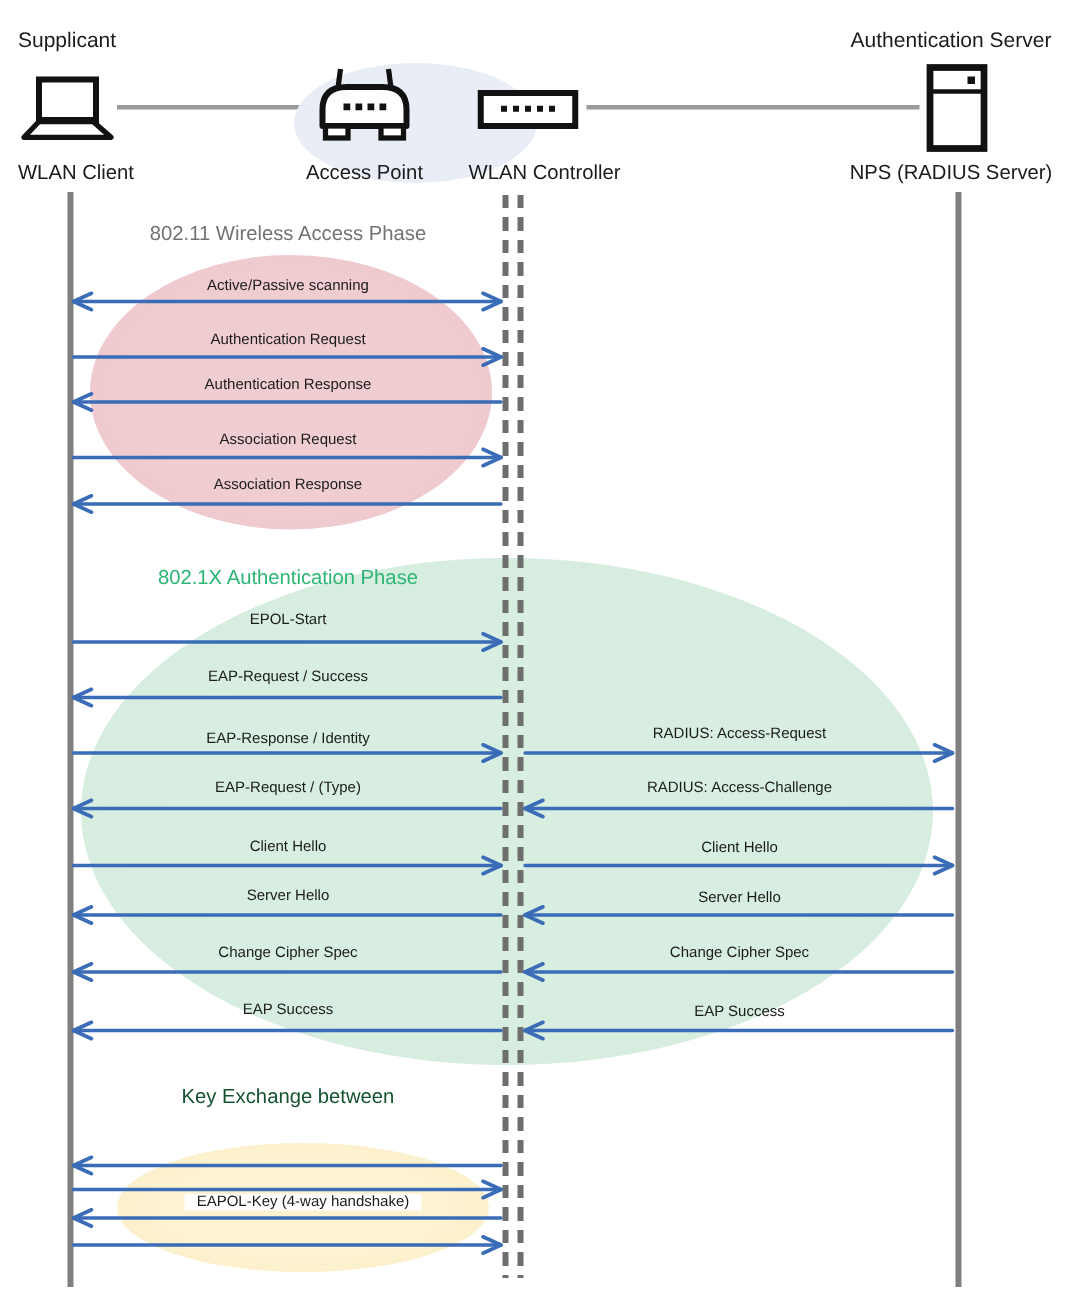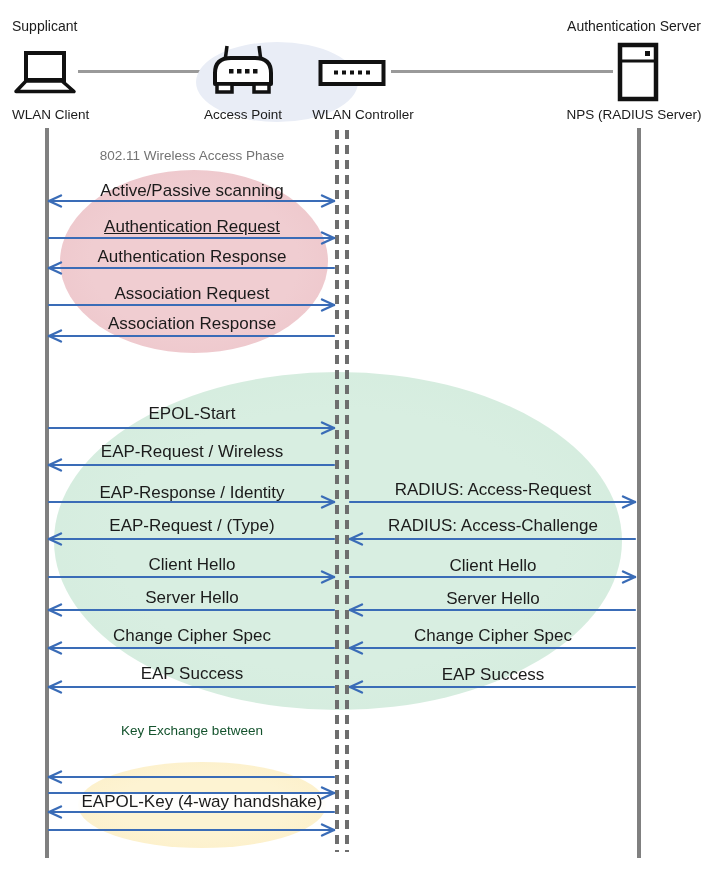--- a/index.html
+++ b/index.html
@@ -13,21 +13,21 @@
   .lifeline.dashed{
     top:130px;height:722px;background:none;
     background-image:repeating-linear-gradient(to bottom,#6E6E6E 0px,#6E6E6E 9px,transparent 9px,transparent 15px);
   }
   .connector{position:absolute;top:70px;height:3px;background:#9A9A9A;z-index:0;}
   .role-label{position:absolute;top:18px;font-size:14px;z-index:2;}
   .device-label{position:absolute;top:107px;font-size:13.5px;z-index:2;}
   .center{text-align:center;}
   .icon{position:absolute;z-index:2;}
   .phase-title{position:absolute;font-size:13.5px;font-weight:400;z-index:3;line-height:19px;}
-  .msg-label{position:absolute;font-size:17px;text-align:center;z-index:3;line-height:17px;}
+  .msg-label{position:absolute;font-size:10px;text-align:center;z-index:3;line-height:17px;}
   .msg-label .boxed{background:rgba(255,255,255,0.92);padding:0 8px;}
   #arrows{position:absolute;left:0;top:0;z-index:4;pointer-events:none;}
 </style>
 </head>
 <body>
 
 <div id="canvas">
 
   <div class="ellipse" id="hdr-ellipse" style="left: 196px; top: 42px; width: 162px; height: 80px; background: rgb(233, 237, 246);"></div>
 
@@ -78,32 +78,33 @@
   <div class="ellipse" id="pe1" style="left: 60px; top: 170px; width: 268px; height: 183px; background: radial-gradient(rgb(240, 205, 209) 55%, rgb(236, 195, 200) 100%);"></div>
   <div class="ellipse" id="pe2" style="left: 54px; top: 372px; width: 568px; height: 338px; background: radial-gradient(rgb(216, 238, 225) 55%, rgb(210, 235, 220) 100%);"></div>
   <div class="ellipse" id="pe3" style="left: 78px; top: 762px; width: 248px; height: 86px; background: radial-gradient(rgb(253, 243, 210) 50%, rgb(252, 238, 197) 100%);"></div>
 
   <div class="lifeline" style="left:45px;"></div>
   <div class="lifeline dashed" style="left:335px;"></div>
   <div class="lifeline dashed" style="left:345px;"></div>
   <div class="lifeline" style="left:637px;"></div>
 
   <div class="phase-title center" id="pt1" style="left: 46px; top: 146px; width: 292px; color: #737373;">802.11 Wireless Access Phase</div>
+  <div class="phase-title center" id="pt2" style="left: 46px; top: 375px; width: 292px; color: rgb(45, 181, 115);">802.1X Authentication Phase</div>
   <div class="phase-title center" id="pt3" style="left: 46px; top: 721px; width: 292px; color: #14532d;">
     <div>Key Exchange between</div>
   </div>
 
   <div id="labels-layer" class="abs" style="left:0;top:0;">
       <div class="msg-label" style="left: 32px; width: 320px; top: 182px;"><span>Active/Passive scanning</span></div>
-      <div class="msg-label" style="left: 32px; width: 320px; top: 218px; text-decoration: underline;"><span>Authentication Request</span></div>
+      <div class="msg-label" style="left: 32px; width: 320px; top: 218px;"><span>Authentication Request</span></div>
       <div class="msg-label" style="left: 32px; width: 320px; top: 248px;"><span>Authentication Response</span></div>
       <div class="msg-label" style="left: 32px; width: 320px; top: 285px;"><span>Association Request</span></div>
       <div class="msg-label" style="left: 32px; width: 320px; top: 315px;"><span>Association Response</span></div>
       <div class="msg-label" style="left: 32px; width: 320px; top: 405px;"><span>EPOL-Start</span></div>
-      <div class="msg-label" style="left: 32px; width: 320px; top: 443px;"><span>EAP-Request / Wireless</span></div>
+      <div class="msg-label" style="left: 32px; width: 320px; top: 443px;"><span>EAP-Request / Success</span></div>
       <div class="msg-label" style="left: 32px; width: 320px; top: 484px;"><span>EAP-Response / Identity</span></div>
       <div class="msg-label" style="left: 32px; width: 320px; top: 517px;"><span>EAP-Request / (Type)</span></div>
       <div class="msg-label" style="left: 32px; width: 320px; top: 556px;"><span>Client Hello</span></div>
       <div class="msg-label" style="left: 32px; width: 320px; top: 589px;"><span>Server Hello</span></div>
       <div class="msg-label" style="left: 32px; width: 320px; top: 627px;"><span>Change Cipher Spec</span></div>
       <div class="msg-label" style="left: 32px; width: 320px; top: 665px;"><span>EAP Success</span></div>
       <div class="msg-label" style="left: 42px; width: 320px; top: 793px;"><span class="boxed">EAPOL-Key (4-way handshake)</span></div>
       <div class="msg-label" style="left: 333px; width: 320px; top: 481px;"><span>RADIUS: Access-Request</span></div>
       <div class="msg-label" style="left: 333px; width: 320px; top: 517px;"><span>RADIUS: Access-Challenge</span></div>
       <div class="msg-label" style="left: 333px; width: 320px; top: 557px;"><span>Client Hello</span></div>

